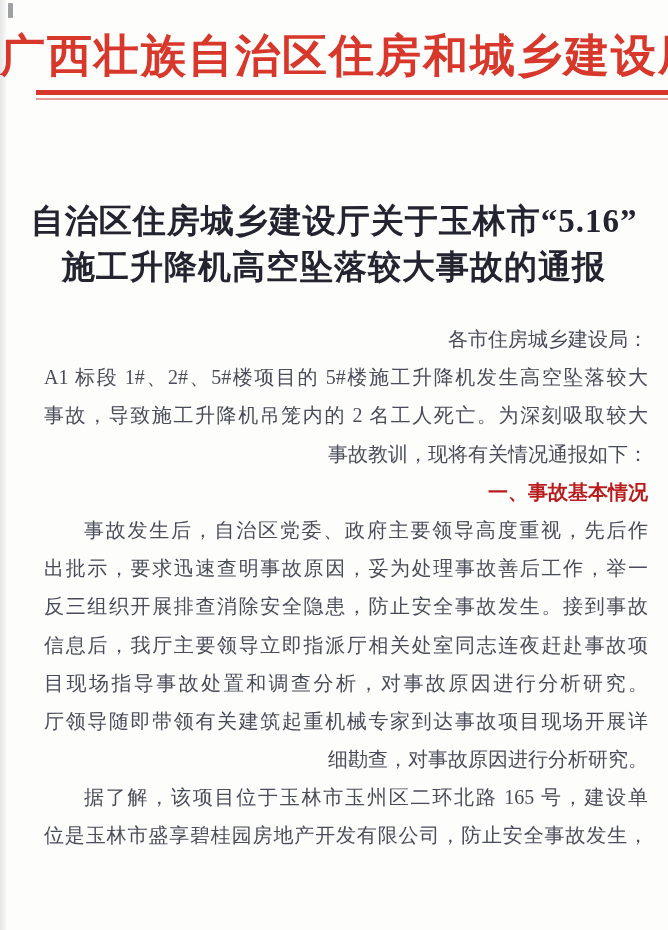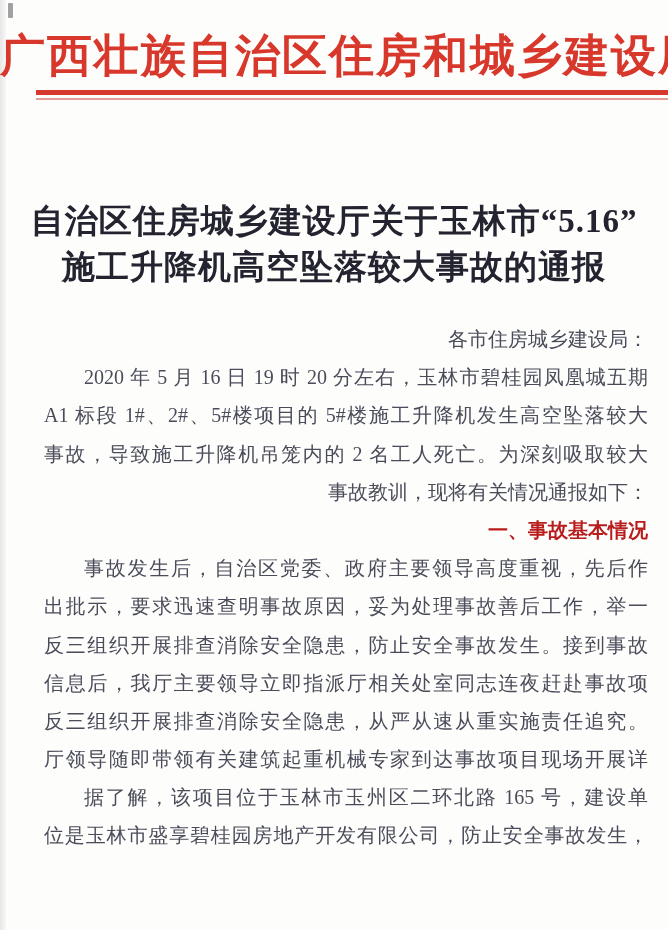--- a/index.html
+++ b/index.html
@@ -100,28 +100,28 @@
   <div class="red-rule-thin"></div>
 
 
   <div class="notice-title">
     <div>自治区住房城乡建设厅关于玉林市“5.16”</div>
     <div>施工升降机高空坠落较大事故的通报</div>
   </div>
 
   <div class="document-body">
       <div class="line">各市住房城乡建设局：</div>
-      <div class="line indent stretch">2020 年 5 月 16 日 19 时 20 分左右，玉林市碧桂园凤凰城五期</div>
       <div class="line stretch">A1 标段 1#、2#、5#楼项目的 5#楼施工升降机发生高空坠落较大</div>
       <div class="line stretch">事故，导致施工升降机吊笼内的 2 名工人死亡。为深刻吸取较大</div>
       <div class="line">事故教训，现将有关情况通报如下：</div>
       <div class="line indent heading">一、事故基本情况</div>
       <div class="line indent stretch">事故发生后，自治区党委、政府主要领导高度重视，先后作</div>
       <div class="line stretch">出批示，要求迅速查明事故原因，妥为处理事故善后工作，举一</div>
       <div class="line stretch">反三组织开展排查消除安全隐患，防止安全事故发生。接到事故</div>
       <div class="line stretch">信息后，我厅主要领导立即指派厅相关处室同志连夜赶赴事故项</div>
-      <div class="line stretch">反三组织开展排查消除安全隐患，从严从速从重实施责任追究。</div>
+      <div class="line stretch">目现场指导事故处置和调查分析，对事故原因进行分析研究。</div>
       <div class="line stretch">厅领导随即带领有关建筑起重机械专家到达事故项目现场开展详</div>
+      <div class="line">细勘查，对事故原因进行分析研究。</div>
       <div class="line indent stretch">据了解，该项目位于玉林市玉州区二环北路 165 号，建设单</div>
       <div class="line stretch">位是玉林市盛享碧桂园房地产开发有限公司，防止安全事故发生，</div>
     </div>
 
 </div>
 
 </body></html>

